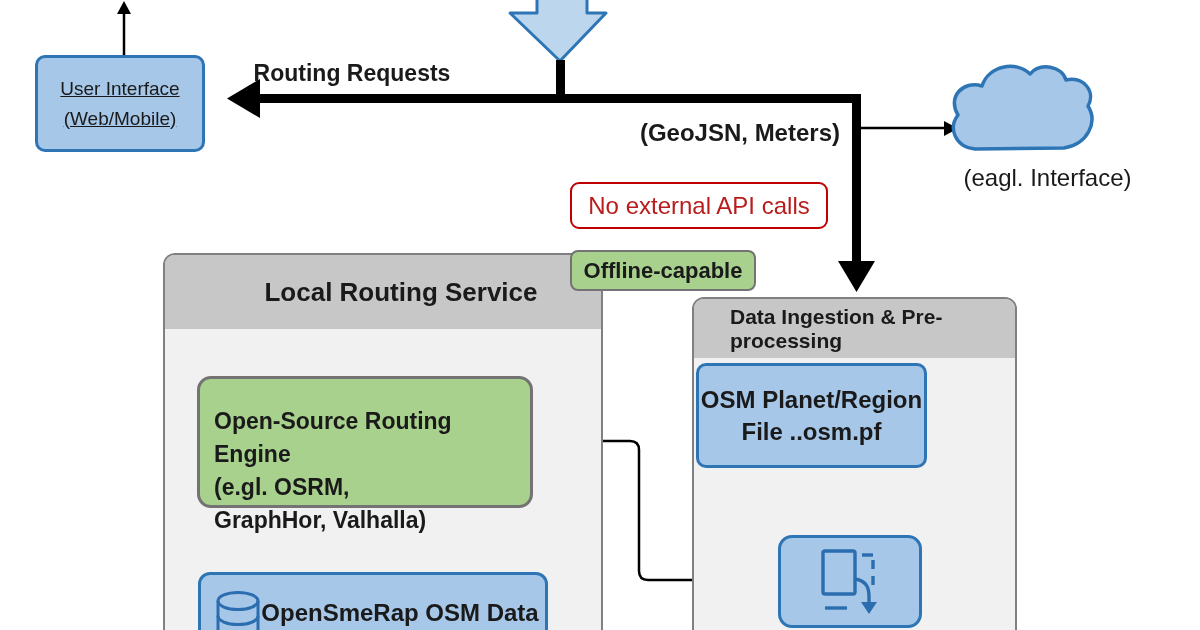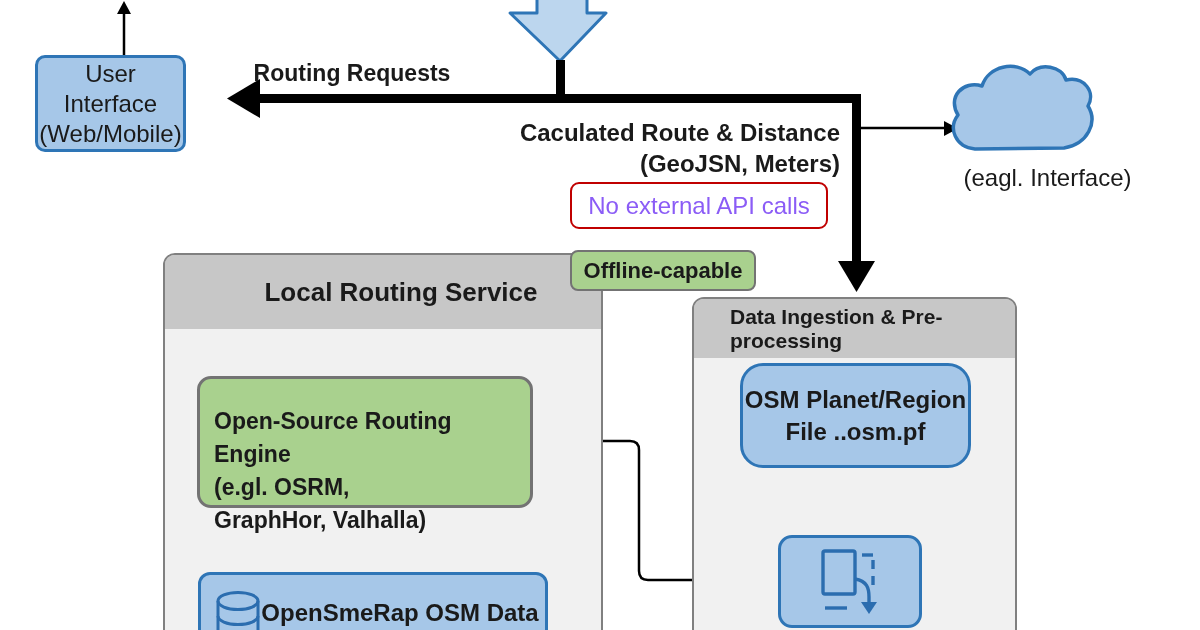--- a/index.html
+++ b/index.html
@@ -8,41 +8,41 @@
     font-family:"Liberation Sans",sans-serif;color:#1a1a1a;
   }
   #wires{position:absolute;left:0;top:0;width:1200px;height:630px;z-index:1;}
   .abs{position:absolute;box-sizing:border-box;}
   .bluebox{background:#a6c7e8;border:3px solid #2e75b6;border-radius:10px;z-index:2;}
   .greenbox{background:#a9d18e;border:3px solid #737373;z-index:2;}
   .panel{background:#f1f1f1;border:2.5px solid #808080;border-radius:12px;z-index:2;}
   .panel-header{background:#c7c7c7;border-radius:9px 9px 0 0;display:flex;align-items:center;justify-content:center;padding-left:36px;}
   .center-col{display:flex;flex-direction:column;align-items:center;justify-content:center;text-align:center;}
   
-  #ui-box{left:35px;top:55px;width:151px;height:97px;font-size:24px;line-height:30px;}
+  #ui-box{left:35px;top:55px;width:170px;height:97px;font-size:19px;line-height:30px;text-decoration:underline;}
   
   #routing-requests{left:252px;top:60px;width:200px;text-align:center;font-size:23px;font-weight:700;z-index:2;}
   #calc-route{left:500px;top:117px;width:340px;text-align:right;font-size:24px;font-weight:700;line-height:31px;z-index:2;}
   #no-api{left:570px;top:182px;width:258px;height:47px;background:#fff;border:2.5px solid #c00000;border-radius:9px;
-          color:#8b5cf6;font-size:24px;display:flex;align-items:center;justify-content:center;z-index:2;}
+          color:#b91c1c;font-size:24px;display:flex;align-items:center;justify-content:center;z-index:2;}
   #osm-source-label{left:945px;top:163px;width:205px;text-align:center;font-size:24px;line-height:30px;z-index:2;}
   #offline-badge{left:570px;top:250px;width:186px;height:41px;border-radius:8px;font-size:22px;font-weight:600;
           display:flex;align-items:center;justify-content:center;z-index:5;border-width:2.5px;}
   
   #local-panel{left:163px;top:253px;width:440px;height:390px;}
   #local-header{height:74px;font-size:26px;font-weight:700;}
   #engine-box{left:197px;top:376px;width:336px;height:132px;border-radius:14px;padding:26px 14px;
           font-size:23px;font-weight:600;line-height:33px;z-index:3;}
   #osm-data-box{left:198px;top:572px;width:350px;height:112px;border-radius:12px;z-index:3;}
   #osm-data-text{position:absolute;left:60px;right:6px;top:24px;text-align:center;font-size:24px;font-weight:600;}
   #db-icon{position:absolute;left:14px;top:16px;}
   
   #ingest-panel{left:692px;top:297px;width:325px;height:345px;}
   #ingest-header{height:59px;font-size:21px;font-weight:600;}
-  #planet-box{left:740px;top:363px;width:231px;height:105px;font-size:24px;font-weight:600;line-height:32px;z-index:3;border-radius:23px;}
+  #planet-box{left:696px;top:363px;width:231px;height:105px;font-size:24px;font-weight:600;line-height:32px;z-index:3;}
   #convert-box{left:778px;top:535px;width:144px;height:93px;border-radius:14px;z-index:3;display:flex;align-items:center;justify-content:center;}
 </style>
 </head>
 <body>
 
 <div id="canvas">
 
   <svg id="wires" viewBox="0 0 1200 630">
 
     <polygon points="537,-6 537,13 510,13 560,61 606,13 587,13 587,-6" fill="#bcd6ee" stroke="#2e75b6" stroke-width="3" stroke-linejoin="round"></polygon>
@@ -84,21 +84,20 @@
   </svg>
 
   <div id="ui-box" class="abs bluebox center-col">
     <div>User Interface</div>
     <div>(Web/Mobile)</div>
   </div>
 
   <div id="routing-requests" class="abs">Routing Requests</div>
 
   <div id="calc-route" class="abs">
-    <div>Caculated Route &amp; Distance</div>
     <div>(GeoJSN, Meters)</div>
   </div>
 
   <div id="no-api" class="abs">No external API calls</div>
 
   <div id="osm-source-label" class="abs">
     <div>(eagl. Interface)</div>
   </div>
 
   <div id="local-panel" class="abs panel">

